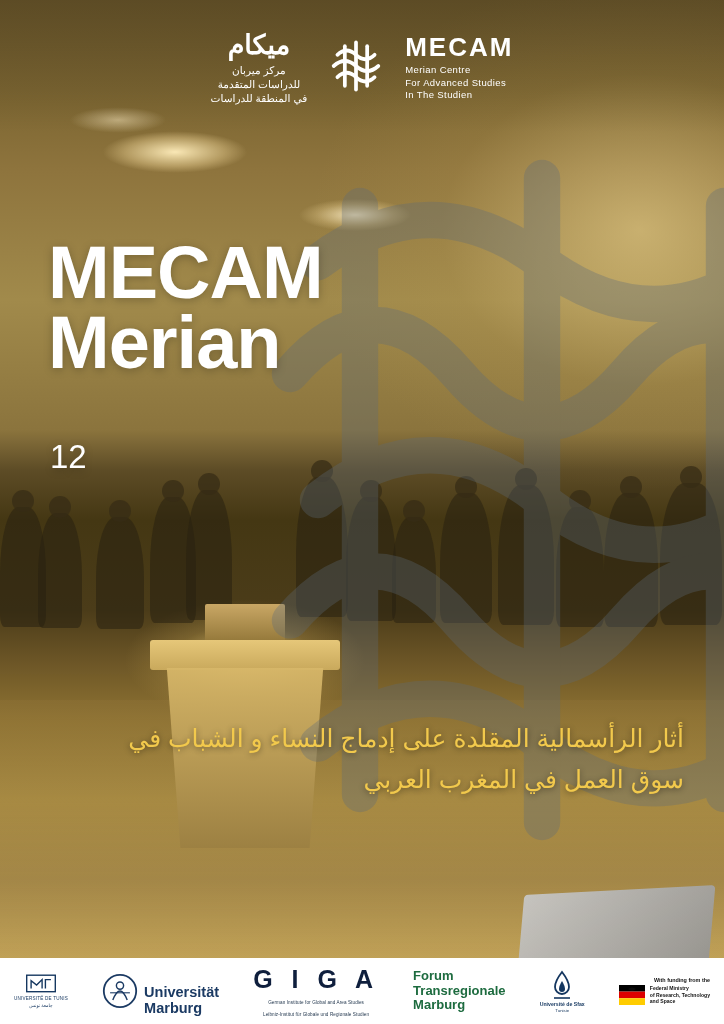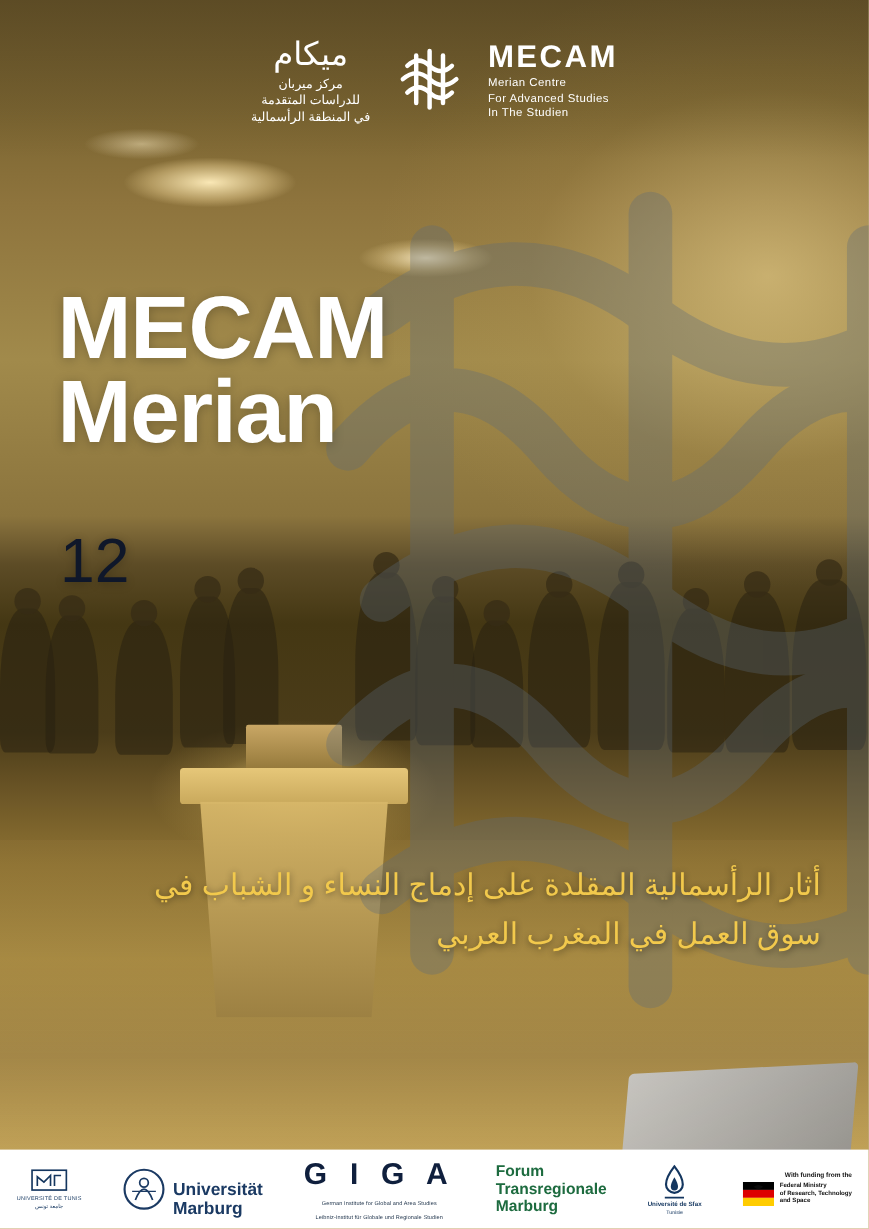--- a/index.html
+++ b/index.html
@@ -109,41 +109,41 @@
 
   
   .header {
     position: absolute; top: 0; left: 0; right: 0; height: 132px;
     display: flex; align-items: center; justify-content: center;
     gap: 18px;
     color: #fff;
     background: linear-gradient(to bottom, rgba(60,48,22,0.35), rgba(60,48,22,0));
   }
   .logo-ar { text-align: center; line-height: 1.35; direction: rtl; }
-  .logo-ar .ar-big { font-size: 27px; font-weight: 400; letter-spacing: 1px; }
+  .logo-ar .ar-big { font-size: 27px; font-weight: 700; letter-spacing: 1px; }
   .logo-ar .ar-sub { font-size: 10.5px; font-weight: 400; }
   .knot-mark { width: 62px; height: 62px; color: #fff; }
   .logo-en { line-height: 1.3; }
   .logo-en .en-big { font-size: 26px; font-weight: 700; letter-spacing: 2px; }
   .logo-en .en-sub { font-size: 9.5px; letter-spacing: .4px; text-transform: none; }
 
   
   .series-title {
     position: absolute; left: 48px; top: 238px;
     color: #fff;
     font-size: 74px;
     font-weight: 700;
     line-height: 0.95;
     letter-spacing: -1px;
     text-shadow: 0 2px 10px rgba(0,0,0,.25);
   }
   .series-title .l2 { font-weight: 600; }
   .issue-no {
     position: absolute; left: 50px; top: 438px;
-    color: #0f172a; font-size: 52px; font-weight: 300;
+    color: #ffffff; font-size: 33px; font-weight: 300;
     text-shadow: 0 2px 8px rgba(0,0,0,.25);
   }
 
   .paper-title {
     position: absolute; right: 40px; top: 718px; width: 600px;
     direction: rtl; text-align: right;
     color: #f2c94c;
     font-size: 25px; font-weight: 400; line-height: 1.65;
     text-shadow: 0 1px 6px rgba(0,0,0,.45);
   }
@@ -235,21 +235,21 @@
       <path d="M110 10 v230"></path>
       <path d="M175 20 v210"></path>
     </g>
   </svg>
 
   <div class="header">
     <div class="logo-ar">
       <div class="ar-big">ميكام</div>
       <div class="ar-sub">مركز ميربان</div>
       <div class="ar-sub">للدراسات المتقدمة</div>
-      <div class="ar-sub">في المنطقة الرأسمالية</div>
+      <div class="ar-sub">في المنطقة للدراسات</div>
     </div>
 
     <svg class="knot-mark" viewBox="0 0 100 100" aria-hidden="true">
       <g fill="none" stroke="currentColor" stroke-width="6" stroke-linecap="round" stroke-linejoin="round">
         <path d="M20 32 q15 -14 30 0 q15 14 30 0"></path>
         <path d="M14 50 q18 -16 36 0 q18 16 36 0"></path>
         <path d="M20 68 q15 -14 30 0 q15 14 30 0"></path>
         <path d="M32 18 v64"></path>
         <path d="M50 12 v76"></path>
         <path d="M68 18 v64"></path>

